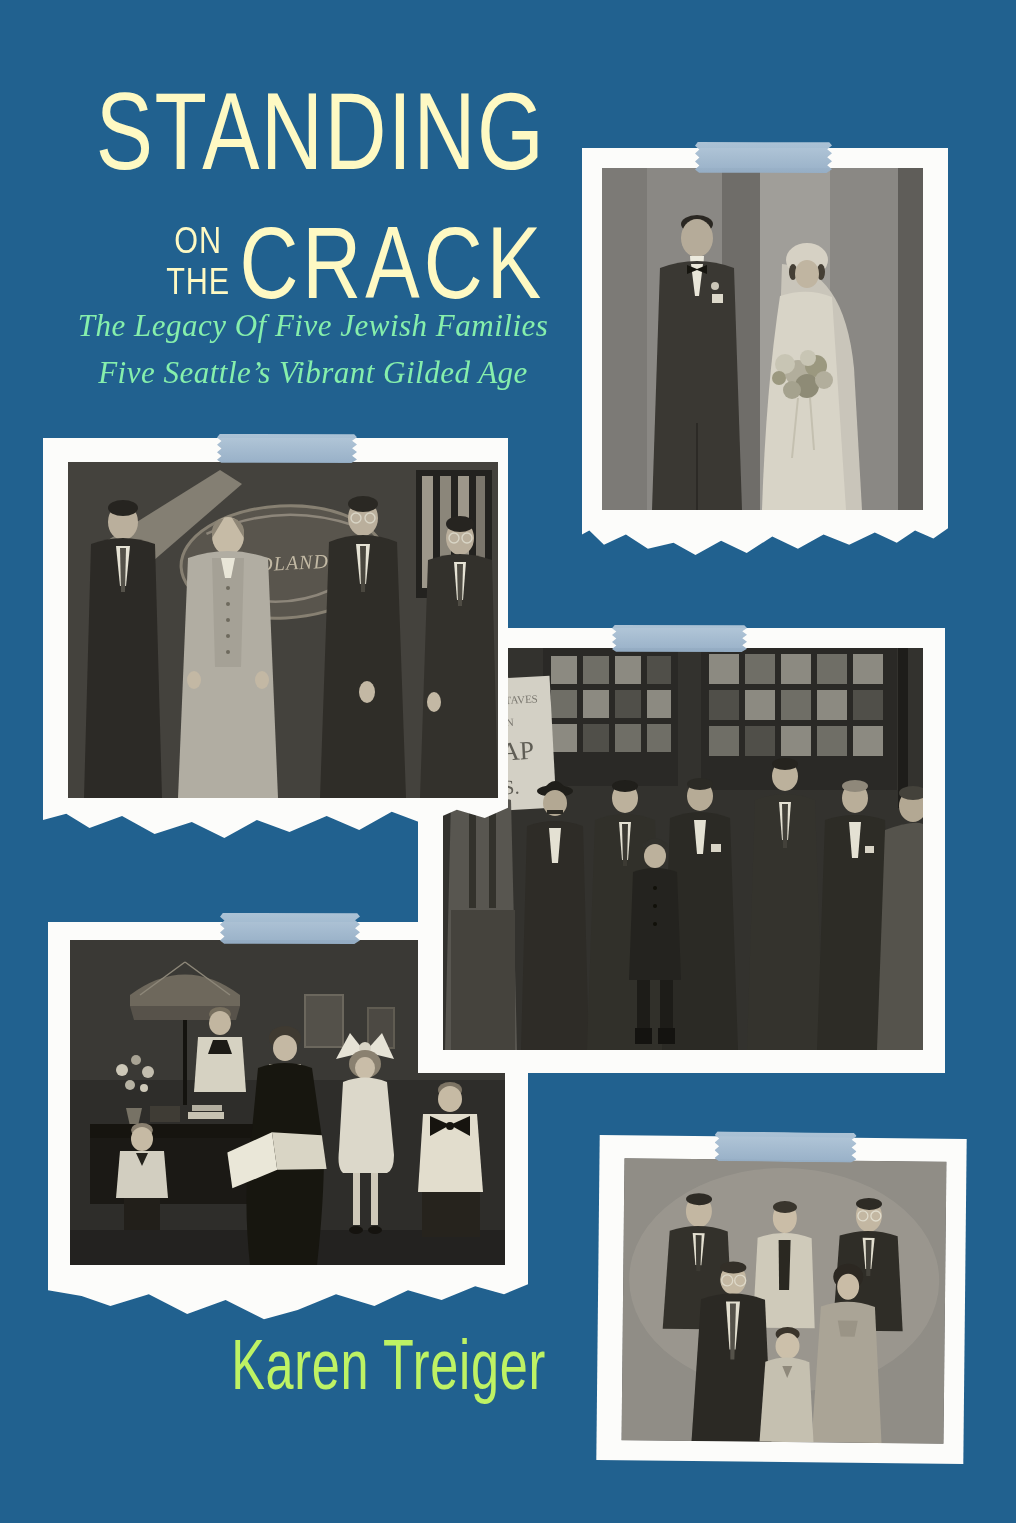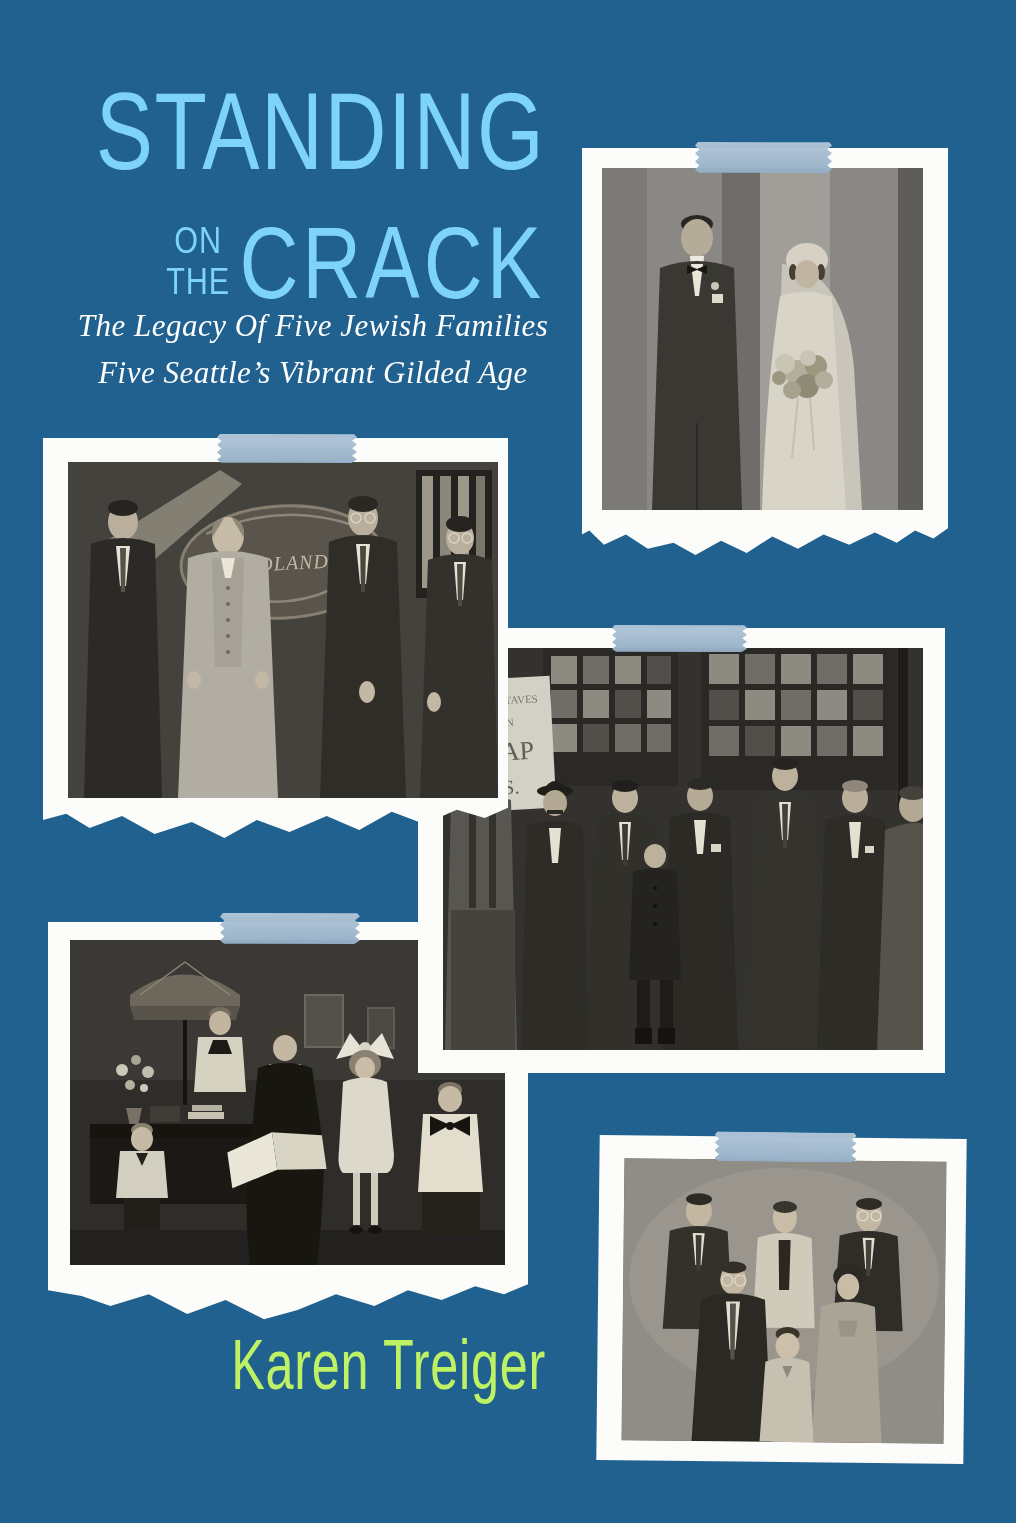--- a/index.html
+++ b/index.html
@@ -1,34 +1,34 @@
 <!DOCTYPE html>
 <html><head>
 <meta charset="utf-8">
 <style>
   html,body{margin:0;padding:0;background:#21618f;}
   .cover{position:relative;width:1016px;height:1523px;background:#21618f;overflow:hidden;
          font-family:"Liberation Sans",sans-serif;}
 
   
-  .title{position:absolute;top:76px;right:471px;text-align:right;color:#7dd3fc;}
+  .title{position:absolute;top:76px;right:471px;text-align:right;color:#fef9c3;}
   .tline1-wrap{display:inline-block;width:462px;height:112px;line-height:1;}
   .tline1{display:inline-block;font-size:110px;line-height:1;letter-spacing:2px;
           transform:scaleX(.78);transform-origin:100% 50%;white-space:nowrap;float:right;}
   .tline2{display:flex;justify-content:flex-end;align-items:flex-end;margin-top:18px;height:104px;}
   .onthe{display:inline-block;font-size:36px;line-height:1.12;letter-spacing:1px;text-align:center;
          transform:scaleX(.85);transform-origin:100% 100%;margin:0 10px 12px 0;}
   .onthe div{white-space:nowrap;}
   .crack-wrap{display:inline-block;width:305px;height:104px;position:relative;}
   .crack{position:absolute;right:0;bottom:0;font-size:102px;line-height:1;letter-spacing:5px;
          transform:scaleX(.8);transform-origin:100% 100%;white-space:nowrap;}
 
   .subtitle{position:absolute;left:48px;top:303px;width:530px;text-align:center;
             font-family:"Liberation Serif",serif;font-style:italic;font-size:31px;
-            line-height:1.5;color:#ffffff;letter-spacing:.5px;}
+            line-height:1.5;color:#86efac;letter-spacing:.5px;}
 
   .author{position:absolute;left:170px;top:1330px;width:420px;text-align:center;color:#bef264;}
   .author span{display:inline-block;font-size:70px;line-height:1;letter-spacing:1px;
                transform:scaleX(.72);transform-origin:50% 50%;white-space:nowrap;}
 
   
   .photo{position:absolute;}
   .card{position:absolute;left:0;top:0;width:100%;height:100%;background:#fcfcfa;}
   .pimg{position:absolute;overflow:hidden;background:#6e6c68;}
   .pimg svg{display:block;}

